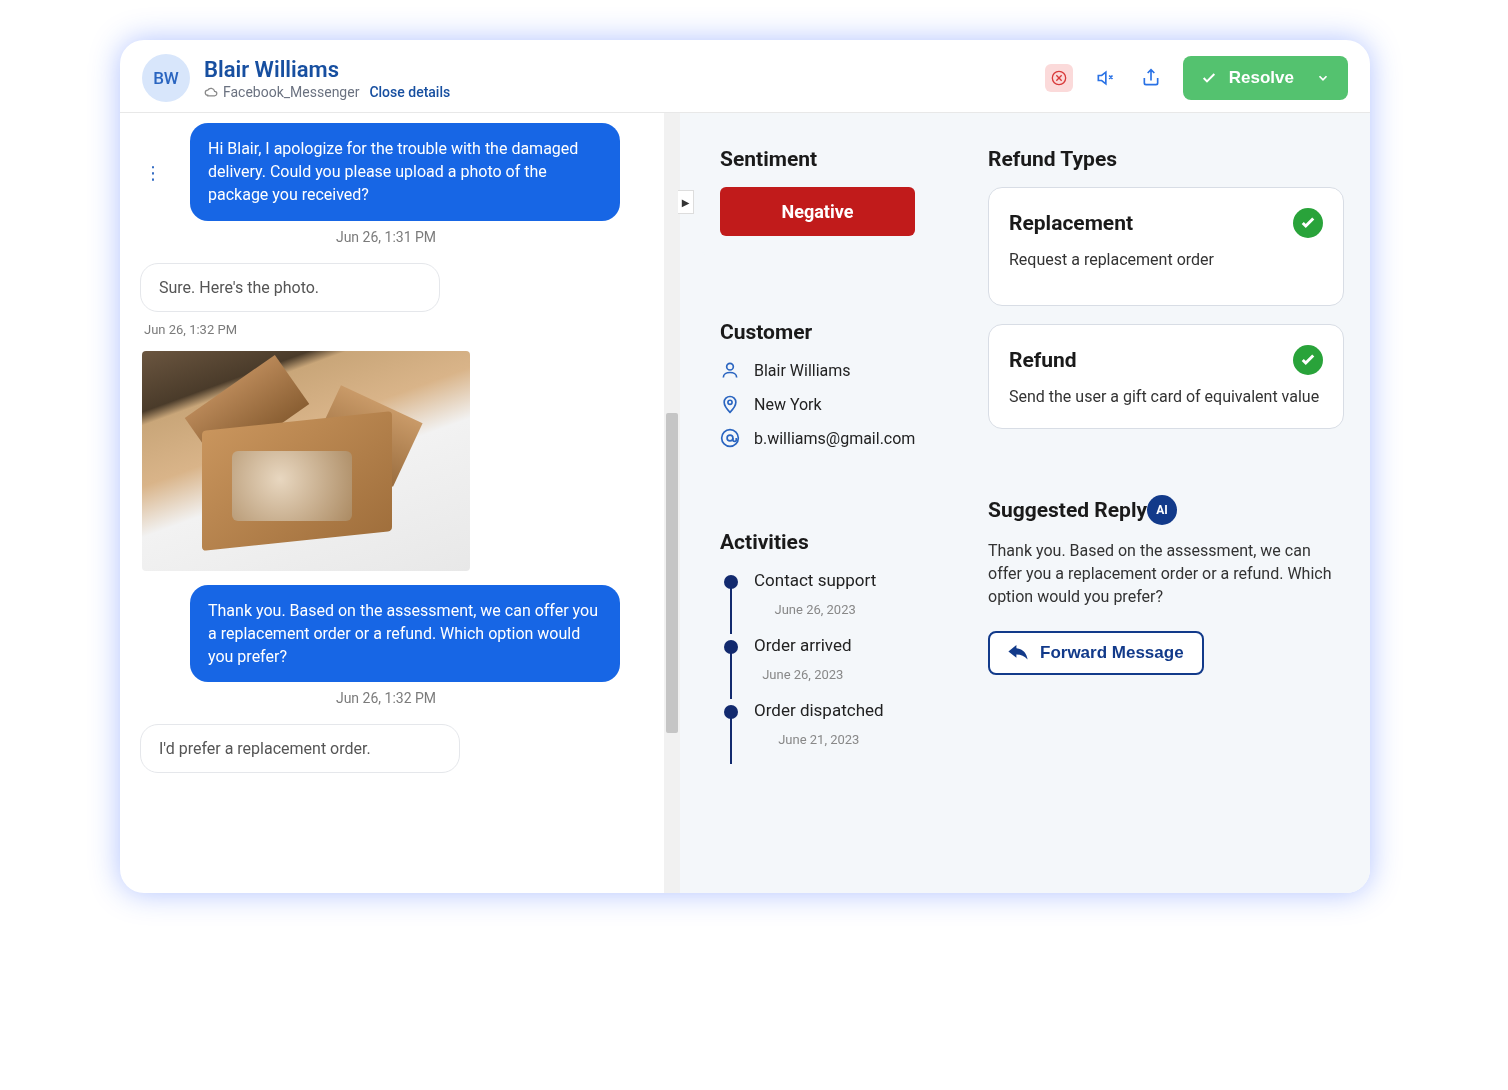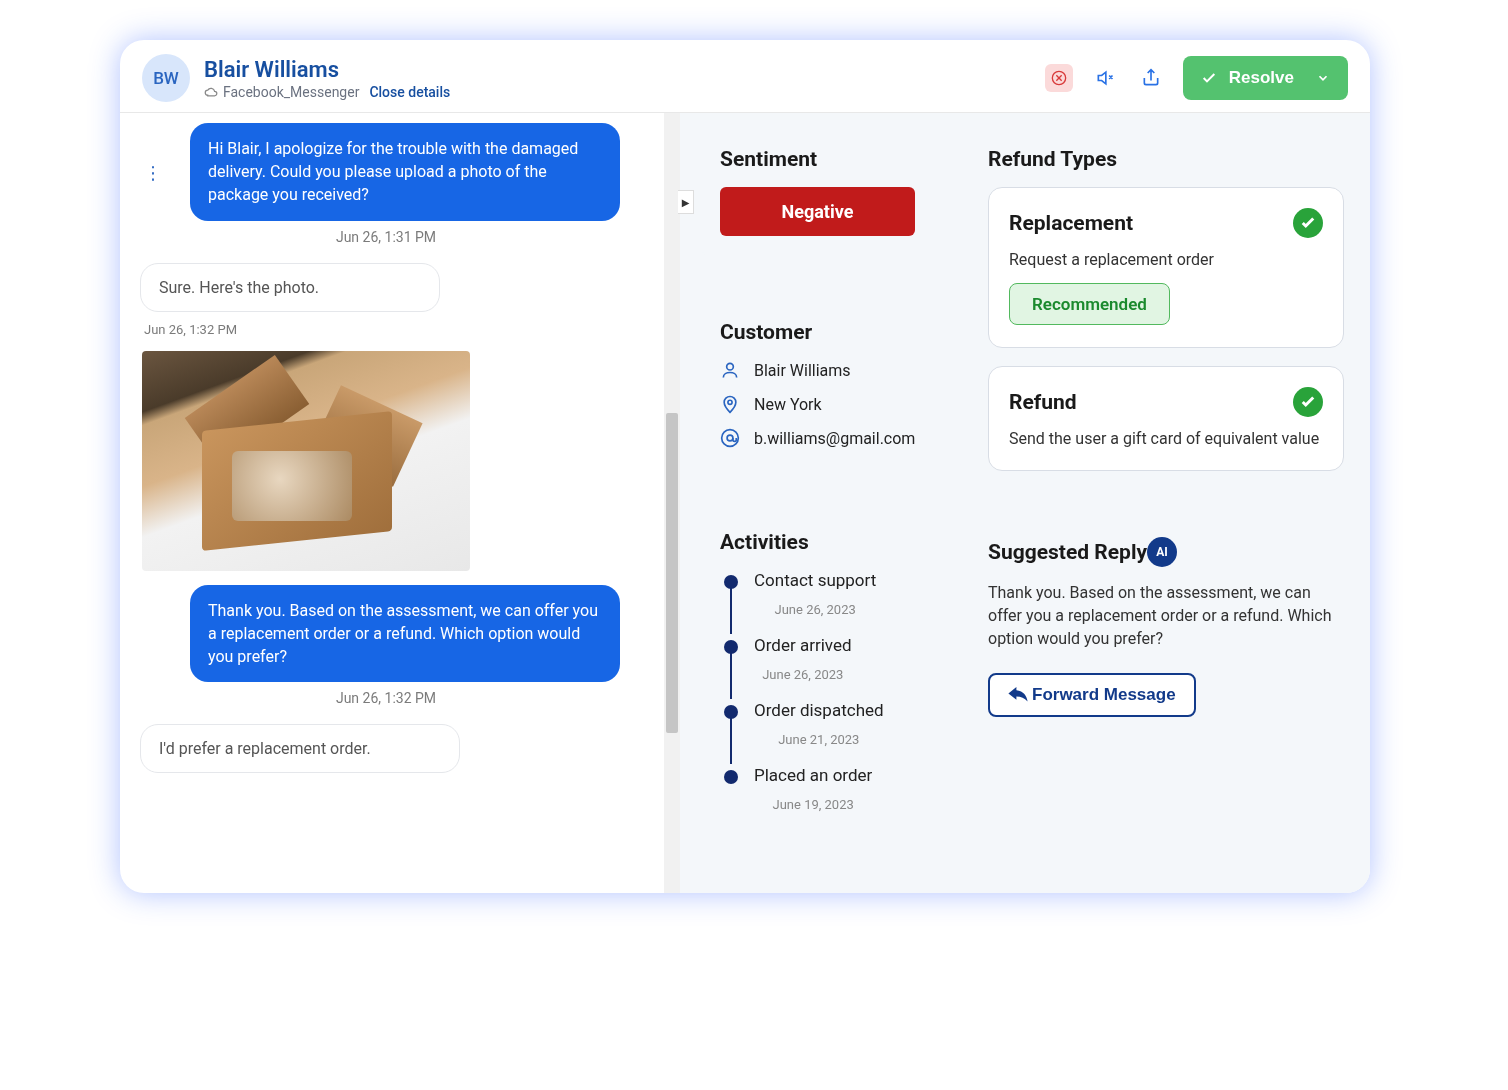--- a/index.html
+++ b/index.html
@@ -140,21 +140,21 @@
     display:inline-block; background:#e1f5e3; border:1px solid #52b95e; color:#1b8a2e;
     padding:10px 22px; border-radius:8px; font-size:17px; font-weight:600;
   }
 
   .suggested-box { background:#f4f7fa; border-radius:12px; padding: 22px 4px; }
   .sg-head { display:flex; justify-content:flex-start; align-items:center; margin-bottom:14px; }
   .ai-badge { width:30px; height:30px; border-radius:50%; background:#123a8a; color:#fff; font-size:12px; font-weight:700; display:flex; align-items:center; justify-content:center; }
   .sg-text { font-size:16px; color:#333; line-height:1.45; margin-bottom:22px; }
   .fwd-btn {
     border:2px solid #123a8a; color:#123a8a; background:#fff; border-radius:8px;
-    padding:10px 18px; font-size:17px; font-weight:700; display:inline-flex; align-items:center; gap:4px; cursor:pointer;
+    padding:10px 18px; font-size:17px; font-weight:700; display:inline-flex; align-items:center; gap:12px; cursor:pointer;
   }
 
   .expand-tab {
     position:absolute; left:558px; top:150px; width:16px; height:24px;
     background:#fff; border:1px solid #ddd; border-left:none;
     display:flex; align-items:center; justify-content:center; font-size:10px; color:#333;
     z-index:5;
   }
 </style>
 </head>
@@ -293,48 +293,40 @@
               </div>
             </div>
             <div class="tl-item">
               <div class="tl-dot"></div>
               <div class="tl-line" style="height:48px;"></div>
               <div class="tl-content">
                 <div class="tl-title">Order dispatched</div>
                 <div class="tl-date">June 21, 2023</div>
               </div>
             </div>
-            <div class="tl-item" style="margin-bottom:0;">
-              <div class="tl-dot"></div>
-              <div class="tl-content">
-                <div class="tl-title">Placed an order</div>
-                <div class="tl-date">June 19, 2023</div>
-              </div>
-            </div>
           </div>
         </div>
 
       </div>
 
       <div class="side-right">
 
         <div class="refund-box">
           <div class="section-title">Refund Types</div>
 
           <div class="refund-card">
             <div class="refund-head">
               <div class="refund-title">Replacement</div>
               <div class="check-circle">
                 <svg width="18" height="18" viewBox="0 0 24 24">
                     <path fill="none" stroke="#fff" stroke-width="4" d="M5 12l4 4L19 6"></path>
                   </svg>
               </div>
             </div>
             <div class="refund-desc">Request a replacement order</div>
-            <div class="recommended">Recommended</div>
           </div>
 
           <div class="refund-card" style="margin-bottom:0;">
             <div class="refund-head">
               <div class="refund-title">Refund</div>
               <div class="check-circle">
                 <svg width="18" height="18" viewBox="0 0 24 24">
                     <path fill="none" stroke="#fff" stroke-width="4" d="M5 12l4 4L19 6"></path>
                   </svg>
               </div>

